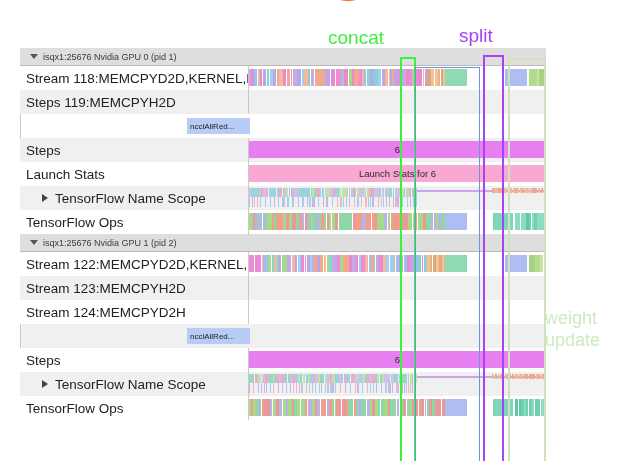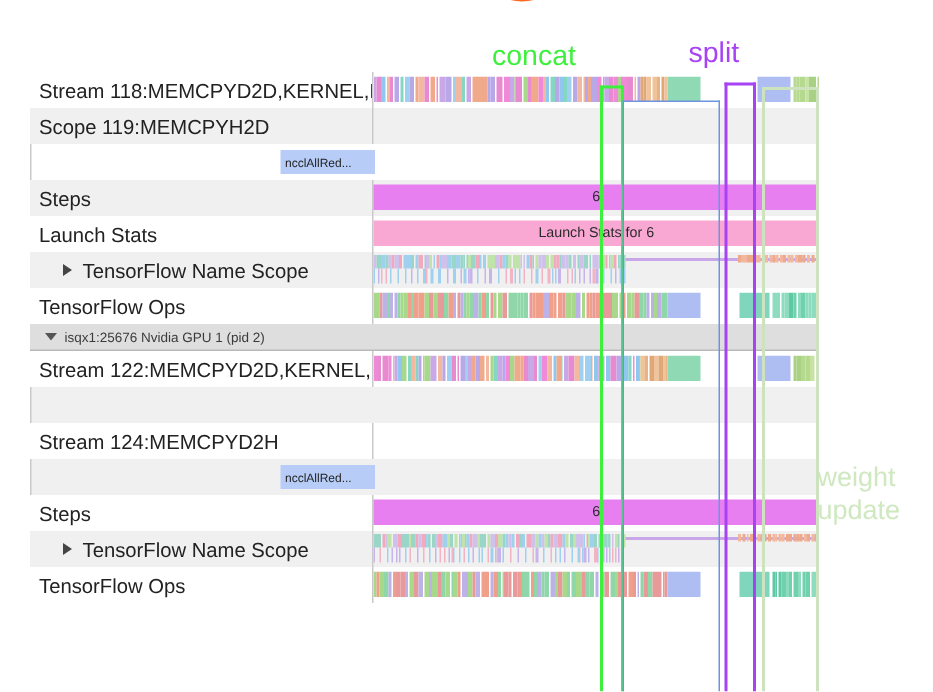--- a/index.html
+++ b/index.html
@@ -59,20 +59,24 @@
 <div id="annot-orange-clip"></div>
 <div class="annot" id="annot-concat">concat</div>
 <div class="annot" id="annot-split">split</div>
 <div class="annot" id="annot-nccl">nccl</div>
 <div class="annot" id="annot-weight">
   <div>weight</div>
   <div>update</div>
 </div>
 
 <div id="timeline">
+    <div class="grow">
+      <span class="gcaret"></span>
+      <span class="gtext">isqx1:25676 Nvidia GPU 0 (pid 1)</span>
+    </div>
     <div class="trow">
       <div class="lbl">
         <span>Stream 118:MEMCPYD2D,KERNEL,MI</span>
       </div>
       <div class="track">
         <div class="bar" style="left: 0px; width: 297px; overflow: hidden; background: rgb(255, 255, 255);">
           <div class="stripe" style="left: 0px; width: 1.58294px; top: 0%; height: 100%; background: rgb(201, 168, 232);"></div>
           <div class="stripe" style="left: 2.01719px; width: 2.53833px; top: 0%; height: 100%; background: rgb(232, 138, 208);"></div>
           <div class="stripe" style="left: 4.80638px; width: 3.59621px; top: 0%; height: 100%; background: rgb(143, 199, 239);"></div>
           <div class="stripe" style="left: 8.53119px; width: 2.7188px; top: 0%; height: 100%; background: rgb(242, 185, 160);"></div>
@@ -145,21 +149,21 @@
           <div class="stripe" style="left: 284.498px; width: 3.25263px; top: 0%; height: 100%; background: rgb(181, 217, 142);"></div>
           <div class="stripe" style="left: 287.923px; width: 1.75815px; top: 0%; height: 100%; background: rgb(198, 227, 159);"></div>
           <div class="stripe" style="left: 290.036px; width: 2.74541px; top: 0%; height: 100%; background: rgb(169, 209, 132);"></div>
           <div class="stripe" style="left: 292.822px; width: 2.51698px; top: 0%; height: 100%; background: rgb(169, 209, 132);"></div>
           <div class="stripe" style="left: 295.621px; width: 1.37881px; top: 0%; height: 100%; background: rgb(181, 217, 142);"></div>
         </div>
       </div>
     </div>
     <div class="trow alt">
       <div class="lbl">
-        <span>Scope 119:MEMCPYH2D</span>
+        <span>Steps 119:MEMCPYH2D</span>
       </div>
       <div class="track"></div>
     </div>
     <div class="trow">
       <div class="track">
         <div class="nccl-blk" style="left: 166px; width: 63px;">ncclAllRed...</div>
       </div>
     </div>
     <div class="trow alt">
       <div class="lbl">
@@ -517,20 +521,23 @@
           <div class="stripe" style="left: 282.361px; width: 3.00221px; top: 0%; height: 100%; background: rgb(169, 209, 132);"></div>
           <div class="stripe" style="left: 285.482px; width: 2.34976px; top: 0%; height: 100%; background: rgb(181, 217, 142);"></div>
           <div class="stripe" style="left: 287.944px; width: 2.91808px; top: 0%; height: 100%; background: rgb(181, 217, 142);"></div>
           <div class="stripe" style="left: 291.158px; width: 2.96074px; top: 0%; height: 100%; background: rgb(198, 227, 159);"></div>
           <div class="stripe" style="left: 294.544px; width: 1.65693px; top: 0%; height: 100%; background: rgb(198, 227, 159);"></div>
           <div class="stripe" style="left: 296.307px; width: 0.693117px; top: 0%; height: 100%; background: rgb(181, 217, 142);"></div>
         </div>
       </div>
     </div>
     <div class="trow alt">
+      <div class="lbl">
+        <span>Stream 123:MEMCPYH2D</span>
+      </div>
       <div class="track"></div>
     </div>
     <div class="trow">
       <div class="lbl">
         <span>Stream 124:MEMCPYD2H</span>
       </div>
       <div class="track"></div>
     </div>
     <div class="trow alt">
       <div class="track">

